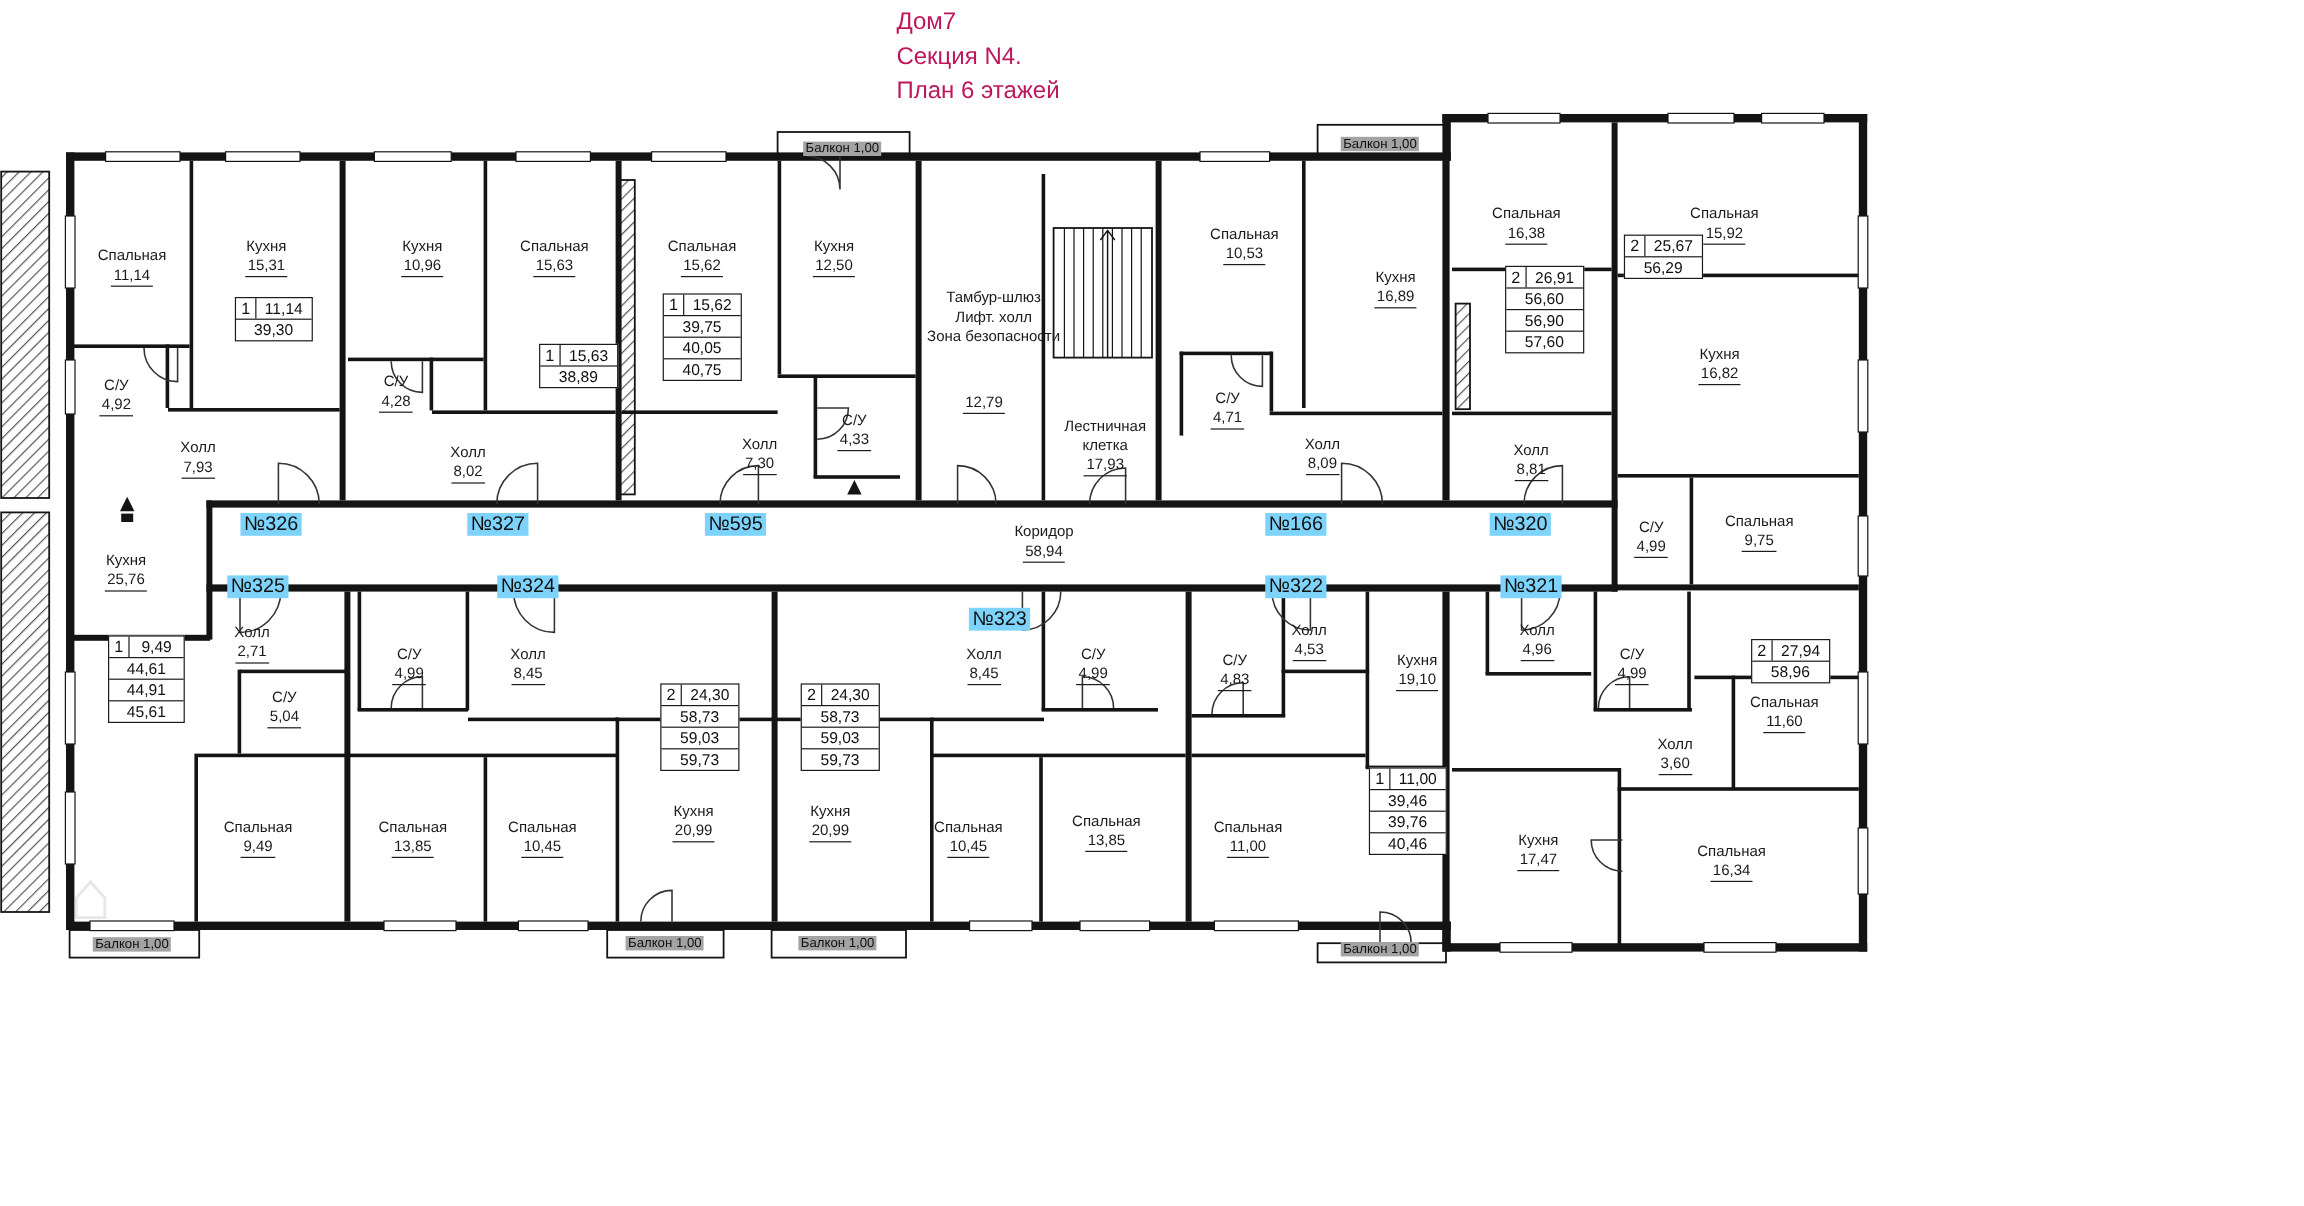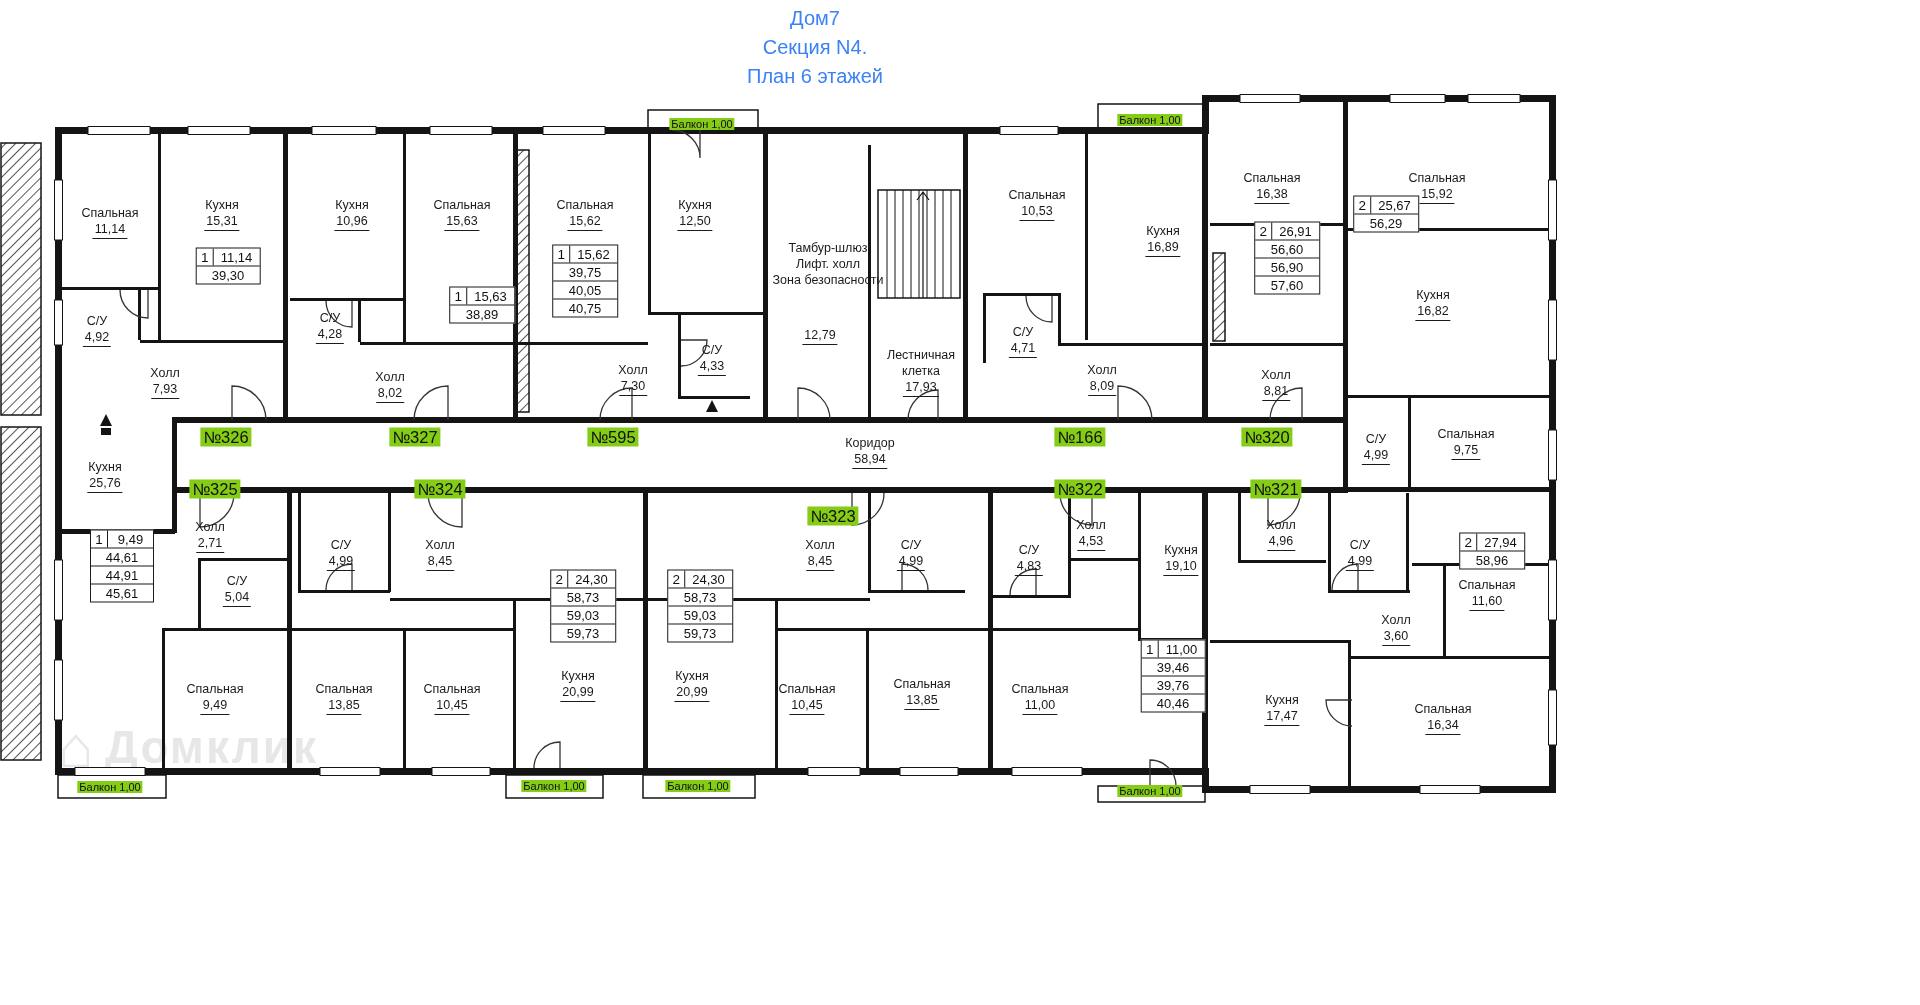--- a/index.html
+++ b/index.html
@@ -1,32 +1,32 @@
 <!DOCTYPE html>
 <html><head>
 <meta charset="utf-8">
 <style>
   html,body{margin:0;padding:0;background:#fff;}
   body{font-family:"Liberation Sans",sans-serif;}
   .canvas{position:relative;width:1920px;height:1005px;background:#fff;overflow:hidden;}
-  .hdr{position:absolute;left:815px;top:4px;transform:translateX(-50%);text-align:center;
-       color:#3b82f6;font-size:20px;line-height:29px;white-space:nowrap;}
+  .hdr{position:absolute;left:815px;top:4px;transform:translateX(-50%);
+       color:#be185d;font-size:20px;line-height:29px;white-space:nowrap;}
   .watermark{position:absolute;left:58px;top:718px;display:flex;align-items:center;gap:12px;
        color:#e7e7e7;z-index:1;}
   .wm-icon{font-size:58px;line-height:1;}
   .wm-text{font-size:46px;font-weight:bold;letter-spacing:2px;}
   .plan-svg{position:absolute;left:0;top:0;z-index:2;}
   #labels{position:absolute;left:0;top:0;width:100%;height:100%;z-index:3;}
   .plan-label{position:absolute;transform:translate(-50%,-50%);text-align:center;color:#1b1b1b;
        font-size:12.5px;line-height:1.28;white-space:pre-line;}
   .room-area{display:inline-block;border-bottom:1px solid #1b1b1b;padding:0 2px 1px;}
   .apt-num{position:absolute;transform:translate(-50%,-50%);font-size:16.5px;color:#111;
-       background:#84cc16;padding:0 3px;white-space:nowrap;}
+       background:#7dd3fc;padding:0 3px;white-space:nowrap;}
   .balc{position:absolute;transform:translate(-50%,-50%);font-size:11px;color:#111;
-       background:#84cc16;padding:0 2px;white-space:nowrap;text-align:center;}
+       background:#a3a3a3;padding:0 2px;white-space:nowrap;text-align:center;}
   .atable{position:absolute;transform:translate(-50%,-50%);background:#fff;
        border:1.5px solid #1b1b1b;font-size:13px;color:#111;min-width:62px;}
   .atable .trow{display:flex;border-top:1px solid #1b1b1b;}
   .atable .trow.first{border-top:none;}
   .atable .tnum{width:16px;border-right:1px solid #1b1b1b;display:flex;align-items:center;
        justify-content:center;font-size:13.5px;}
   .atable .tval{flex:1;text-align:center;padding:1px 7px;white-space:nowrap;}
 </style>
 </head>
 <body>
@@ -34,21 +34,20 @@
 <div class="canvas">
 
   <div class="hdr">
     <div>Дом7</div>
     <div>Секция N4.</div>
     <div>План 6 этажей</div>
   </div>
 
   <div class="watermark">
     <span class="wm-icon">⌂</span>
-    <span class="wm-text">Домклик</span>
   </div>
 
   <svg class="plan-svg" width="1920" height="1005" viewBox="0 0 1920 1005">
     <defs>
       <pattern id="hatch" width="7" height="7" patternTransform="rotate(45)" patternUnits="userSpaceOnUse">
         <rect width="7" height="7" fill="#ffffff"></rect>
         <line x1="0" y1="0" x2="0" y2="7" stroke="#555" stroke-width="2"></line>
       </pattern>
     </defs>
 

